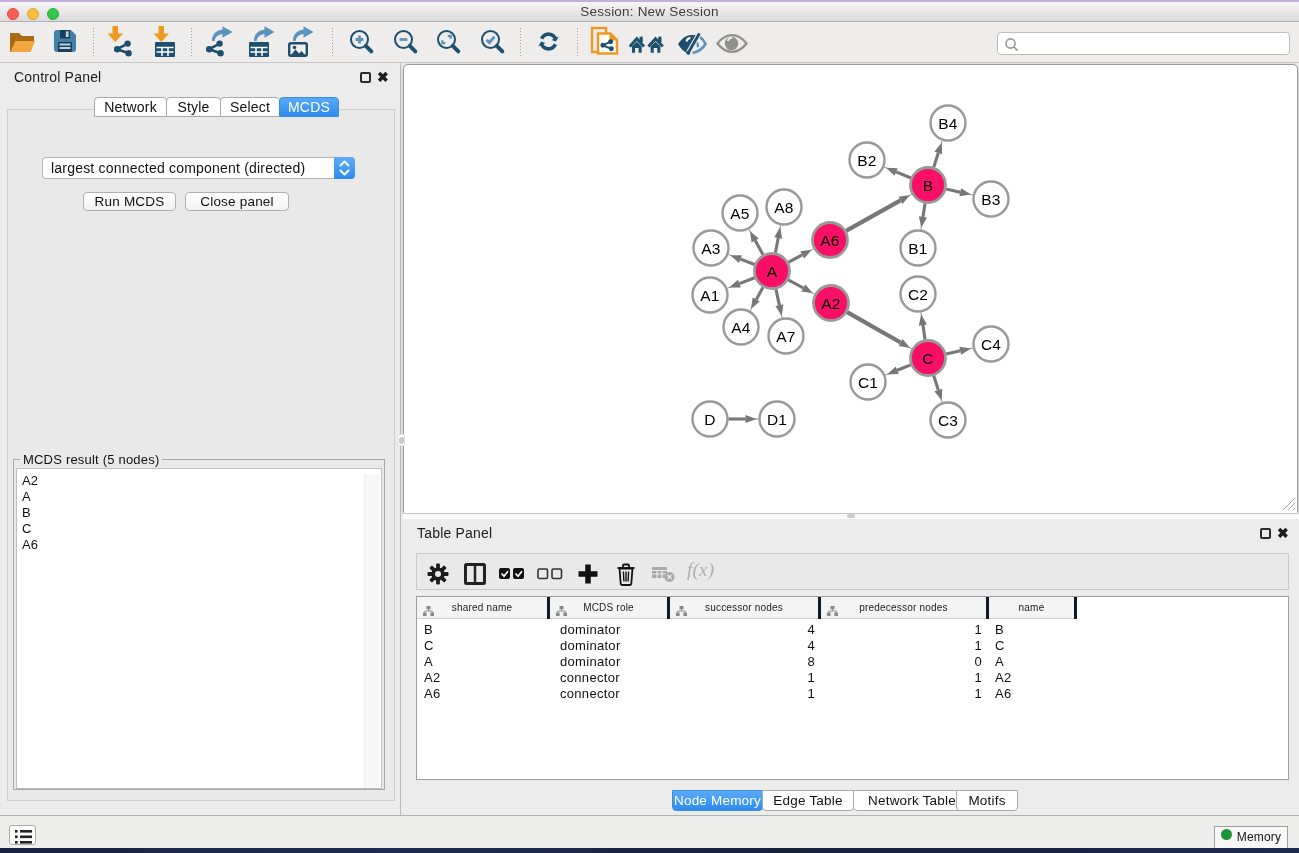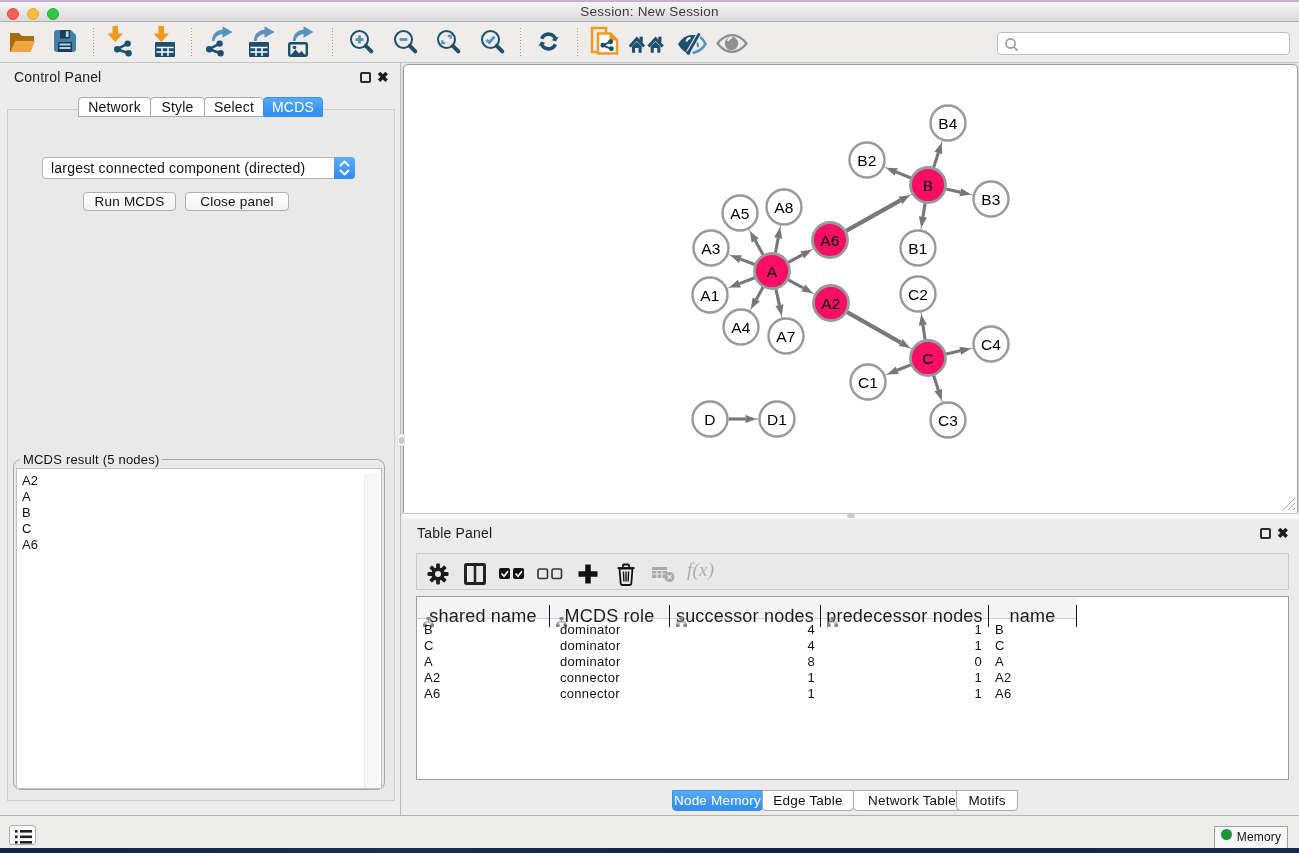--- a/index.html
+++ b/index.html
@@ -30,39 +30,39 @@
 .tab.sel { background:linear-gradient(#59aaf8,#2e8bf0); color:#fff; border-color:#3d8edd; }
 #cpInner { position:absolute; left:7px; top:46px; width:388px; height:692px;
   background:#e9e9e9; border:1px solid #cdcdcd; }
 #optlabel { position:absolute; left:0; top:72px; width:401px; text-align:center; font-size:14px; color:#111; }
 #dropdown { position:absolute; left:42px; top:94px; width:313px; height:22px; background:#fff;
   border:1px solid #b3b3b3; border-radius:4px; font-size:14px; color:#111; line-height:20px; padding-left:8px; }
 #ddspin { position:absolute; right:-1px; top:-1px; width:21px; height:22px; border-radius:0 4px 4px 0;
   background:linear-gradient(#5fadf9,#2d8af0); }
 .btn { position:absolute; top:129px; height:19px; background:linear-gradient(#ffffff,#f2f2f2); border:1px solid #b0b0b0;
   border-radius:4px; font-size:13.5px; color:#111; text-align:center; line-height:17px; }
-#groupbox { position:absolute; left:13px; top:396px; width:372px; height:331px; border:1px solid #a7a7a7; border-radius:8px; }
+#groupbox { position:absolute; left:13px; top:396px; width:372px; height:331px; border:1px solid #a7a7a7; border-radius:0; }
 #grouplabel { position:absolute; left:6px; top:-8px; background:#e9e9e9; padding:0 3px; font-size:13px; color:#111; }
 #mcdslist { position:absolute; left:2px; top:8px; width:366px; height:321px; background:#fff; border:1px solid #c0c0c0; }
 #mcdslist .item { font-size:13px; color:#111; padding-left:5px; height:16px; line-height:16px; }
 #mcdslist .item:first-child { margin-top:4px; }
 #listscroll { position:absolute; right:2px; top:5px; width:15px; height:314px; background:#f7f7f7; border-left:1px solid #ececec; }
 
 #netwin { left:403px; top:64px; width:895px; height:449px; background:#fff;
   border:1px solid #9b9b9b; border-radius:5px 5px 0 0; box-shadow:0 1px 3px rgba(0,0,0,.25); }
 #nettitle { position:absolute; left:0; top:0; width:893px; height:20px;
   background:linear-gradient(#f4f4f4,#d8d8d8); border-bottom:1px solid #b5b5b5; border-radius:5px 5px 0 0; }
 #nettitle .title { width:100%; text-align:center; font-size:13px; color:#3c3c3c; line-height:20px; }
 #netcanvas { position:absolute; left:0; top:21px; width:893px; height:427px; background:#fff; overflow:hidden; }
 
 #tpanel { left:403px; top:519px; width:896px; height:296px; background:#ececec; }
 #ttoolbar { position:absolute; left:13px; top:34px; width:873px; height:37px; background:#e9e9e9; border:1px solid #c9c9c9; }
 #ttable { position:absolute; left:13px; top:77px; width:873px; height:184px; background:#fff; border:1px solid #9e9e9e; }
 #thead { position:absolute; left:0; top:0; width:660px; height:22px; background:#f4f4f4; border-bottom:1px solid #cfcfcf; }
-.thcell { position:absolute; top:8px; height:22px; border-right:1px solid #0f172a; font-size:18px; color:#1c1c1c;
+.thcell { position:absolute; top:0; height:22px; border-right:3px solid #0f172a; font-size:10px; color:#1c1c1c;
   text-align:center; line-height:22px; }
 .trow { position:absolute; font-size:13px; letter-spacing:0.3px; color:#111; height:16px; line-height:16px; }
 .btab { position:absolute; top:271px; height:21px; background:#fff; border:1px solid #a9a9a9;
   border-radius:0 0 4px 4px; font-size:13.5px; color:#111; text-align:center; line-height:19px; }
 .btab.sel { background:linear-gradient(#59aaf8,#2e8bf0); color:#fff; border-color:#3d8edd; }
 
 #statusbar { left:0; top:815px; width:1299px; height:33px; background:#ededec; border-top:1px solid #b2b2b2; }
 #listbtn { position:absolute; left:9px; top:9px; width:27px; height:20px; background:#fcfcfc;
   border:1px solid #ababab; border-radius:3px; }
 #membtn { position:absolute; left:1214px; top:10px; width:74px; height:23px; background:#f7f7f7;
@@ -215,21 +215,21 @@
       <svg width="16" height="16" viewBox="0 0 16 16" style="position:absolute;left:6px;top:4px">
 <circle cx="6.5" cy="6.5" r="4.6" fill="none" stroke="#9a9a9a" stroke-width="1.6"></circle>
 <path d="M10 10 L13.6 13.6" stroke="#9a9a9a" stroke-width="1.6"></path>
       </svg>
     </div>
 </div>
 <div class="abs" id="cpanel">
   <div class="paneltitle">Control Panel</div>
   <div class="floatbtn" style="left:360px"></div>
   <div class="closex" style="left:377px">✖</div>
-  <div class="tabs" style="left:0;top:34px;width:343px;height:20px">
+  <div class="tabs" style="left:16px;top:34px;width:343px;height:20px">
     <div class="tab" style="left:78px;width:73px">Network</div>
     <div class="tab" style="left:150px;width:55px">Style</div>
     <div class="tab" style="left:204px;width:60px">Select</div>
     <div class="tab sel" style="left:263px;width:60px">MCDS</div>
   </div>
   <div id="cpInner"></div>
   <div id="dropdown">largest connected component (directed)
     <div id="ddspin">
         <svg width="21" height="22" viewBox="0 0 21 22" style="position:absolute;left:0;top:0">
 <path d="M6.5 8.5 L10.5 4.5 L14.5 8.5" fill="none" stroke="#fff" stroke-width="2" stroke-linecap="round" stroke-linejoin="round"></path>

